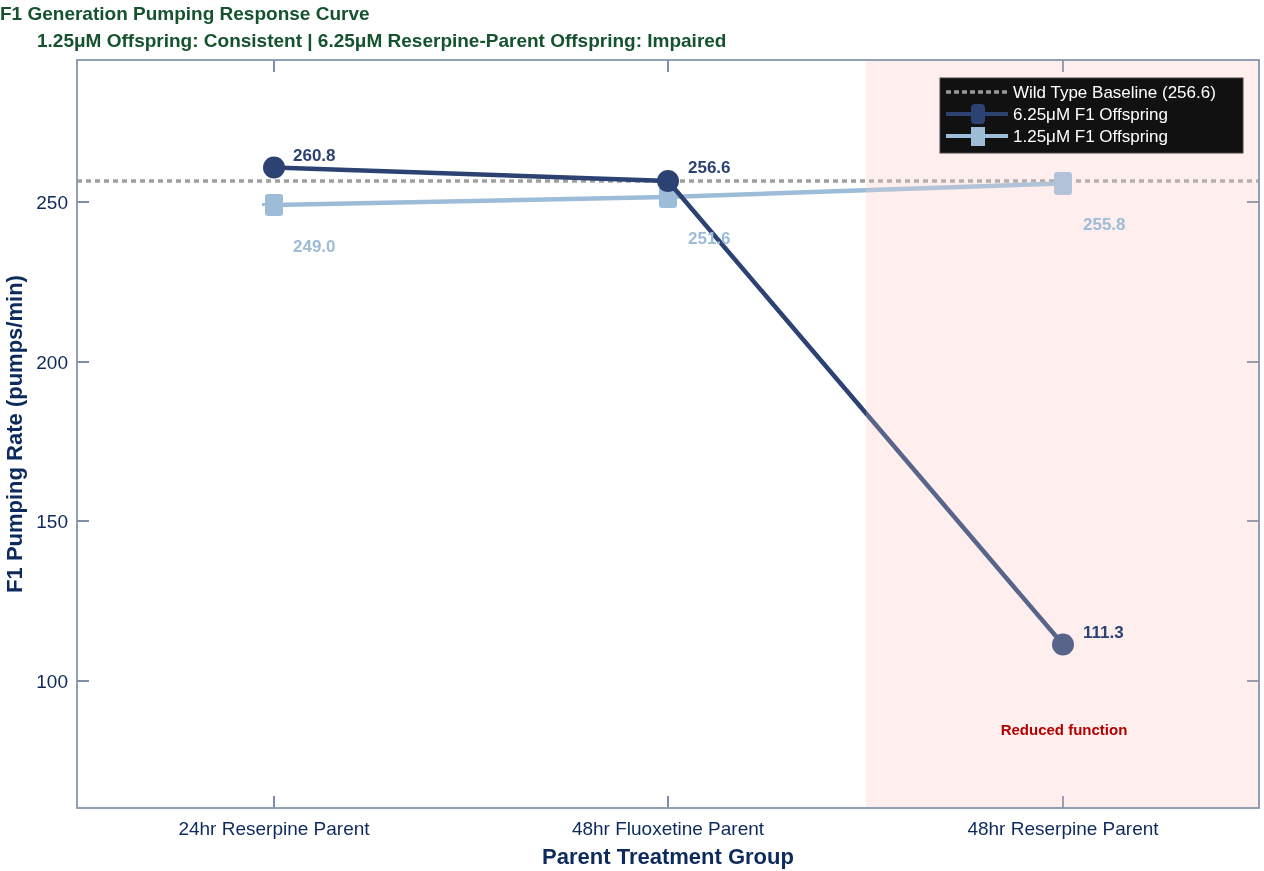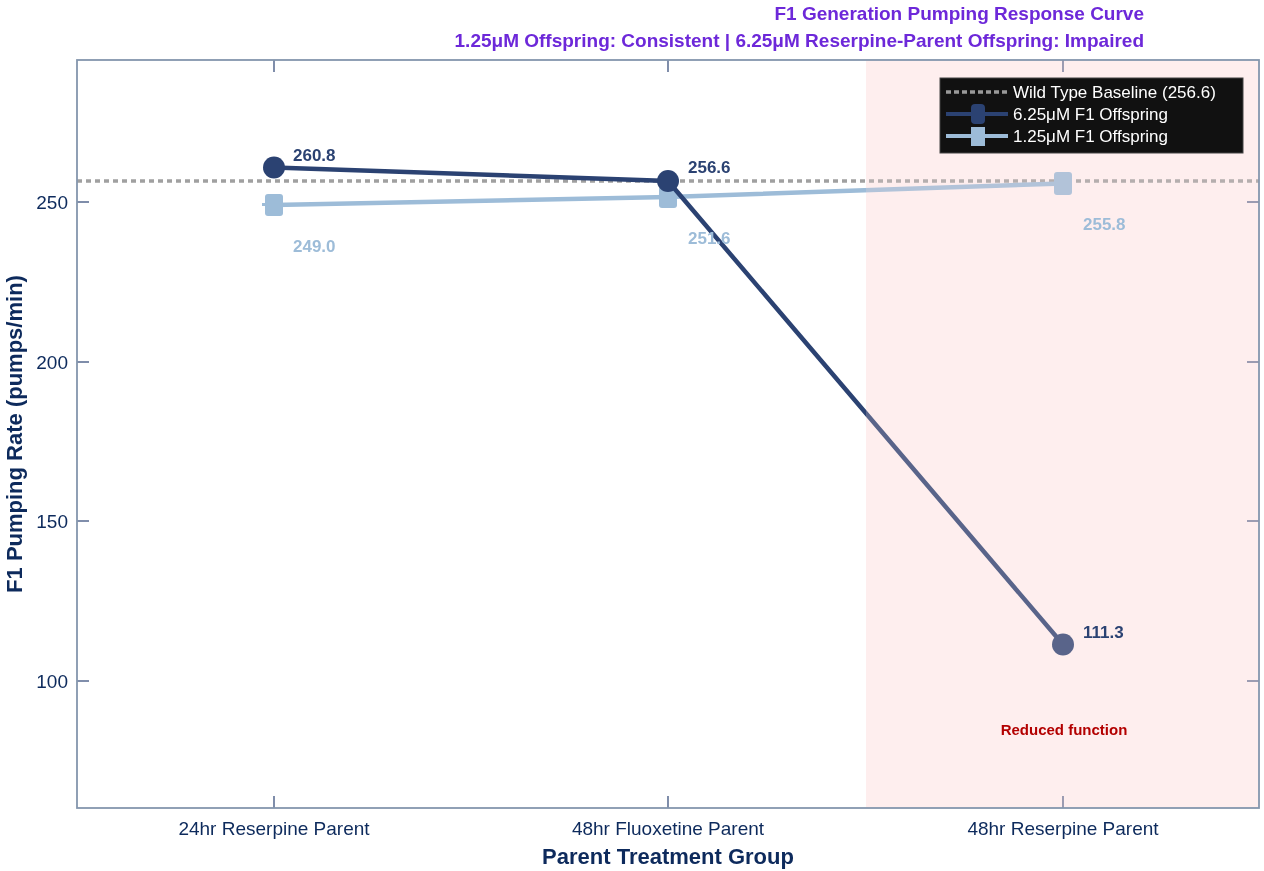--- a/index.html
+++ b/index.html
@@ -1,21 +1,21 @@
 <!DOCTYPE html>
 <html><head>
 <meta charset="utf-8">
 <style>
   html, body { margin: 0; padding: 0; background: #ffffff; }
   body { width: 1264px; height: 871px; position: relative; overflow: hidden;
          font-family: "Liberation Sans", sans-serif; }
-  .title { position: absolute; left: 0; width: 1144px; text-align: right;
-           color: #6d28d9; font-weight: bold; font-size: 19px; }
+  .title { position: absolute; left: 0; width: 1144px; text-align: left;
+           color: #14532d; font-weight: bold; font-size: 19px; }
   #t1 { top: 3px; }
-  #t2 { top: 30px; }
+  #t2 { top: 30px; margin-left: 37px; }
   svg { position: absolute; left: 0; top: 0; }
   .ytick-label { font-size: 19px; fill: #0d2a5c; }
   .xtick-label { font-size: 19px; fill: #0d2a5c; }
   .axis-title { font-size: 22px; font-weight: bold; fill: #0d2a5c; }
   .dlabel { font-size: 17px; font-weight: bold; }
   .legend-text { font-size: 17px; fill: #ffffff; }
   .annot { font-size: 15px; font-weight: bold; fill: #b30000; }
 </style>
 </head>
 <body>

